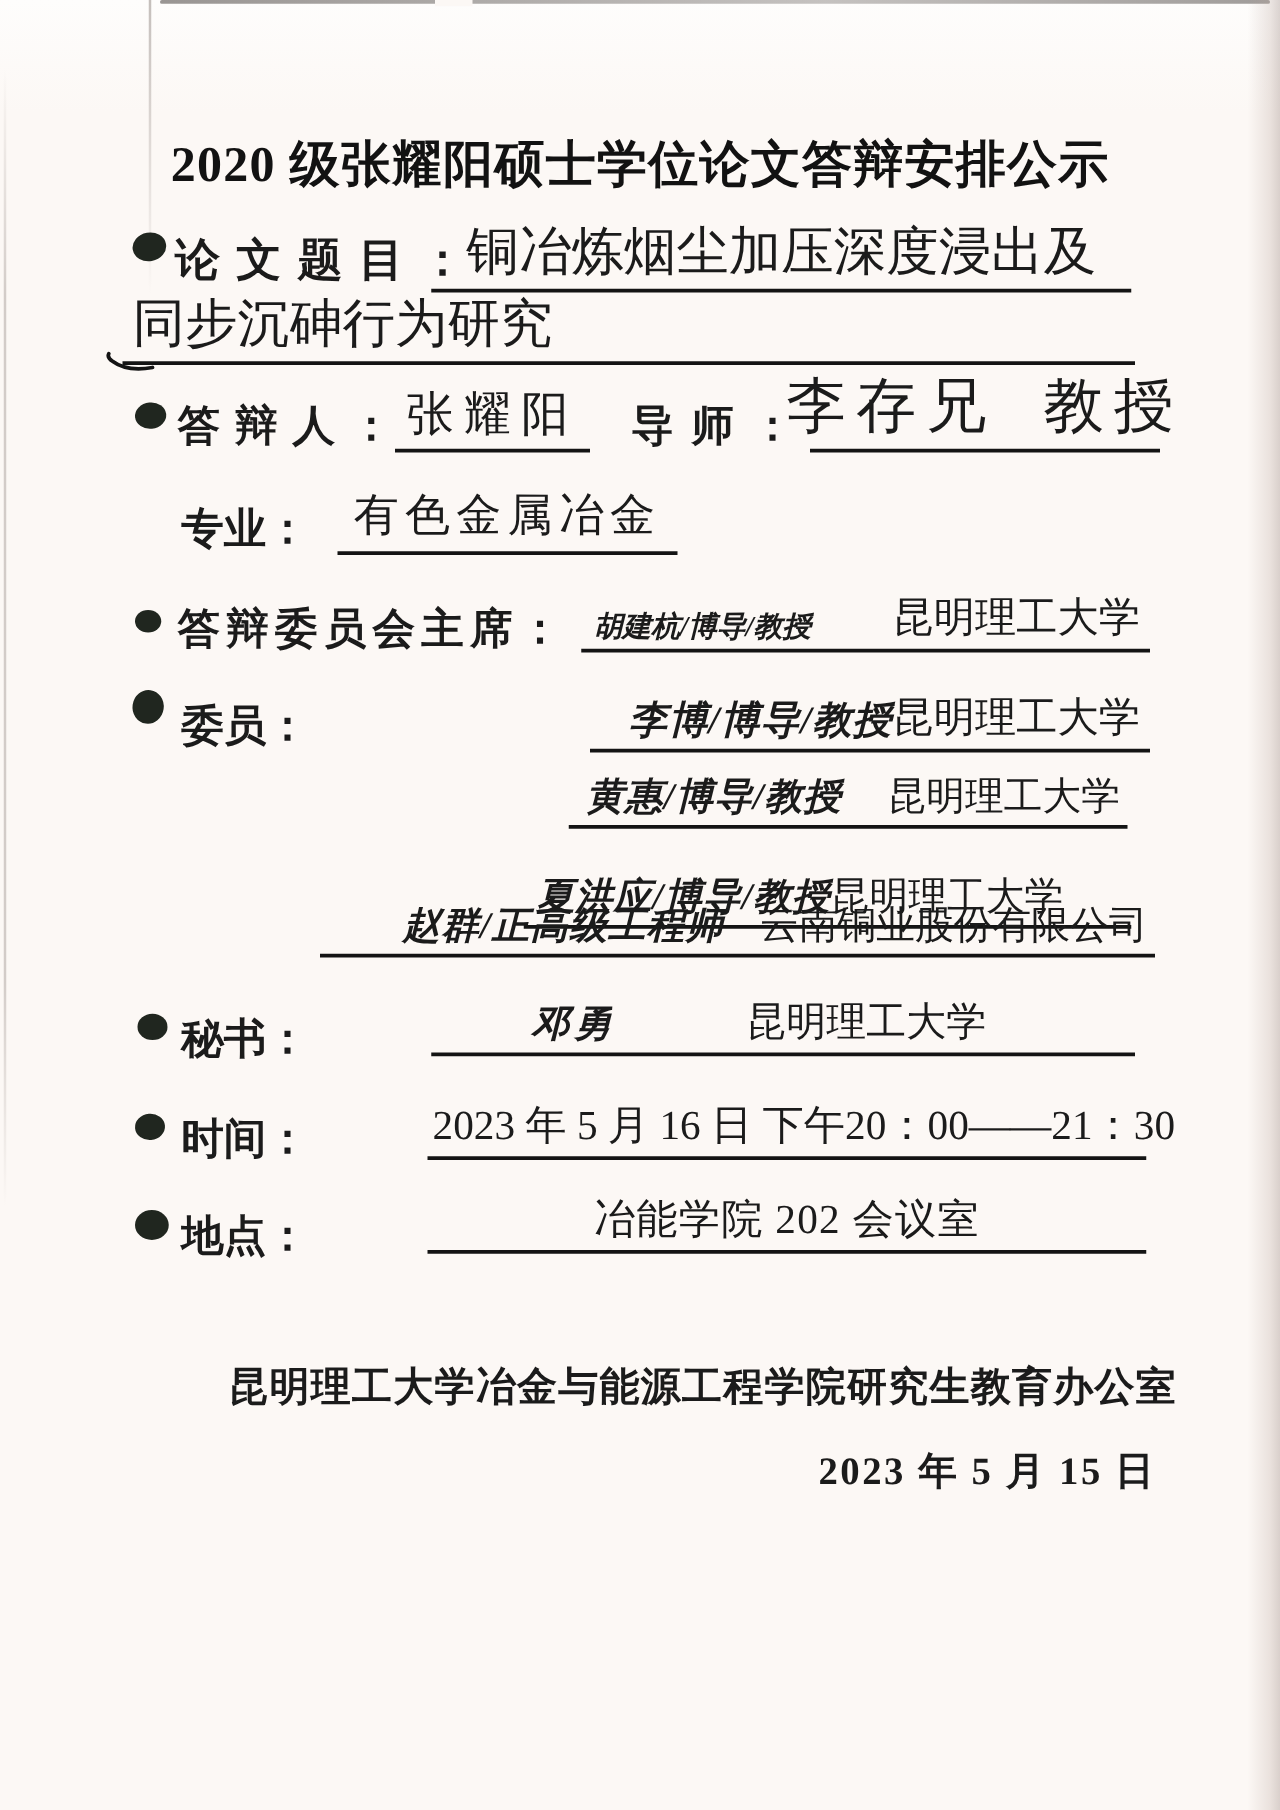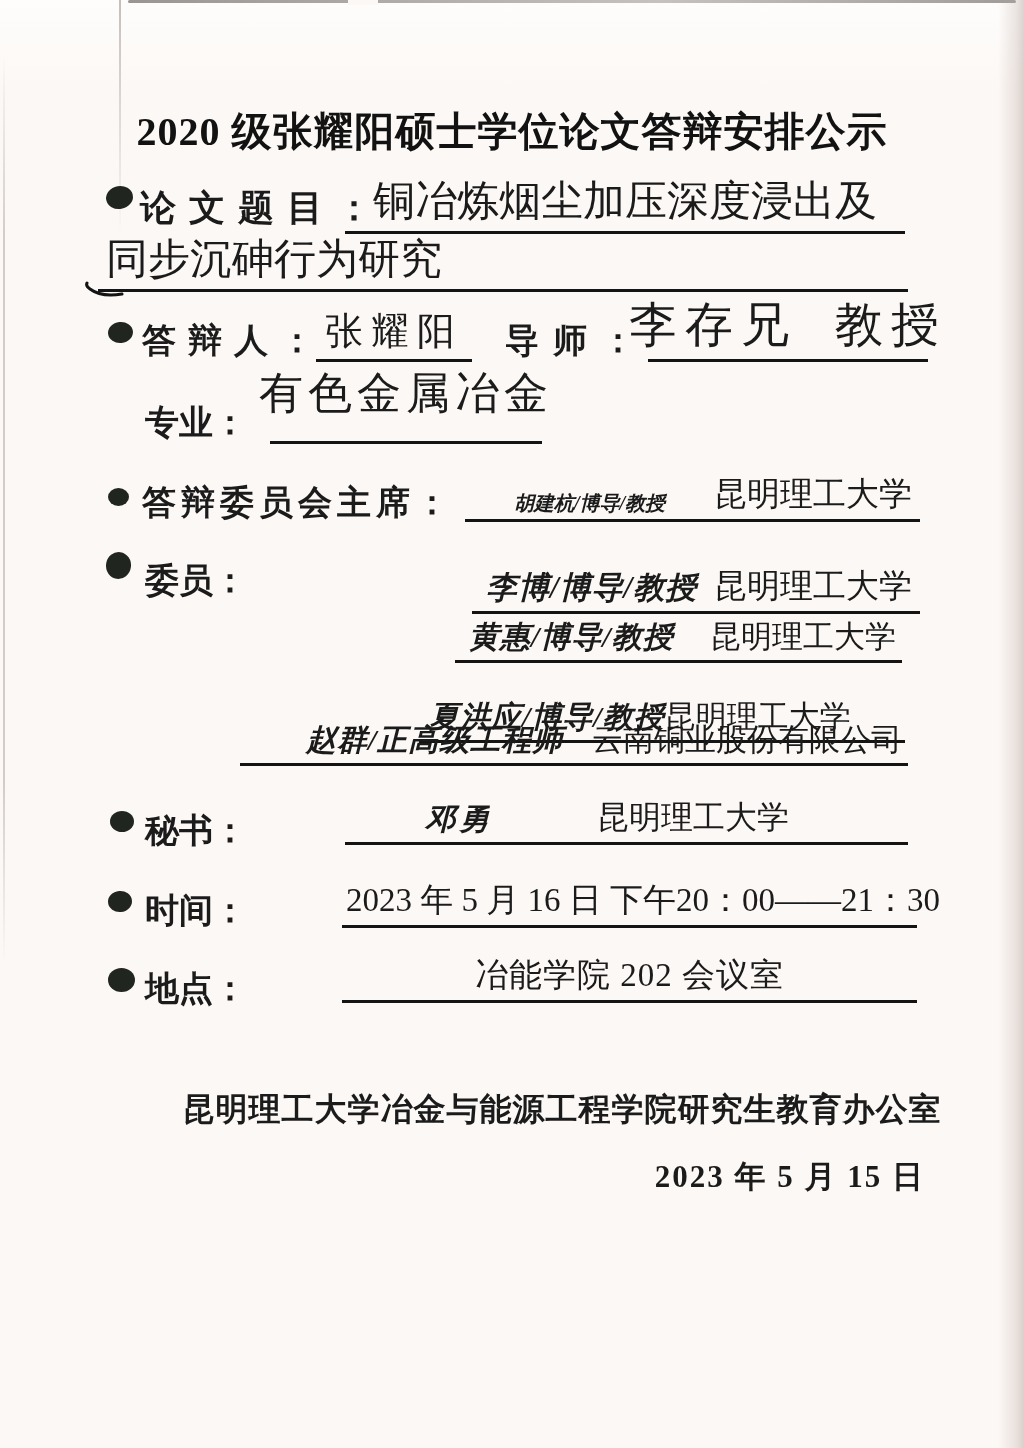--- a/index.html
+++ b/index.html
@@ -59,34 +59,34 @@
   .hook{position:absolute;left:84px;top:276px;}
 
   
   .defender-label{left:142px;top:318px;font-size:34px;letter-spacing:12px;text-align:center;}
   .defender-name{left:316px;top:312px;width:156px;height:50px;font-size:38px;letter-spacing:8px;padding-bottom:2px;}
   .supervisor-label{left:505px;top:318px;font-size:34px;letter-spacing:14px;}
   .supervisor-seg{left:648px;top:312px;width:280px;height:50px;font-size:48px;letter-spacing:8px;justify-content:center;gap:38px;padding-bottom:2px;}
 
   
   .major-label{left:145px;top:400px;width:115px;font-size:34px;}
-  .major-value{left:270px;top:396px;width:272px;height:48px;font-size:44px;letter-spacing:5px;padding-bottom:18px;}
+  .major-value{left:270px;top:396px;width:272px;height:48px;font-size:36px;letter-spacing:5px;padding-bottom:4px;}
 
   
   .chair-label{left:142px;top:480px;font-size:34px;letter-spacing:5px;}
   .chair-seg{left:465px;top:476px;width:455px;height:46px;justify-content:space-between;padding:0 8px 2px 10px;}
-  .chair-seg .italic-name{font-size:20px;margin-left:39px;}
+  .chair-seg .italic-name{font-size:23px;}
   .chair-seg .org{font-size:33px;}
   .member-label{left:145px;top:558px;width:318px;font-size:34px;}
-  .m1{left:472px;top:556px;width:448px;height:46px;justify-content:space-between;padding:0 8px 2px 14px;margin-top:12px;}
+  .m1{left:472px;top:556px;width:448px;height:46px;justify-content:flex-end;padding:0 8px 2px 14px;}
   .m1 .italic-name{font-size:31px;letter-spacing:1px;}
   .m1 .org{font-size:33px;}
   .m2{left:455px;top:624px;width:447px;height:39px;justify-content:space-between;padding:0 6px 2px 14px;}
   .m3{left:419px;top:704px;width:486px;height:39px;justify-content:flex-start;padding:0 6px 2px 10px;}
-  .m4{left:240px;top:726px;width:668px;height:40px;justify-content:space-between;padding:0 6px 2px 66px;}
+  .m4{left:256px;top:726px;width:668px;height:40px;justify-content:space-between;padding:0 6px 2px 66px;}
   .m2 .italic-name,.m3 .italic-name,.m4 .italic-name{font-size:30px;letter-spacing:1px;}
   .m2 .org,.m3 .org,.m4 .org{font-size:31px;}
 
   
   .secretary-label{left:145px;top:808px;width:225px;font-size:34px;}
   .secretary-seg{left:345px;top:804px;width:563px;height:41px;padding:0 0 2px 80px;gap:104px;}
   .secretary-seg .italic-name{font-size:30px;letter-spacing:4px;}
   .secretary-seg .org{font-size:32px;}
   .time-label{left:145px;top:888px;width:205px;font-size:34px;}
   .time-seg{left:342px;top:884px;width:575px;height:44px;font-size:33px;padding:0 0 2px 4px;}

